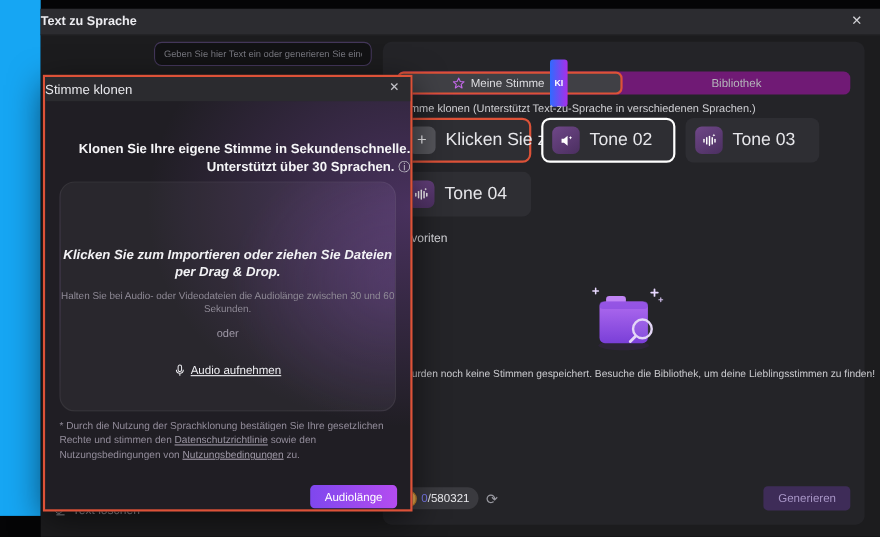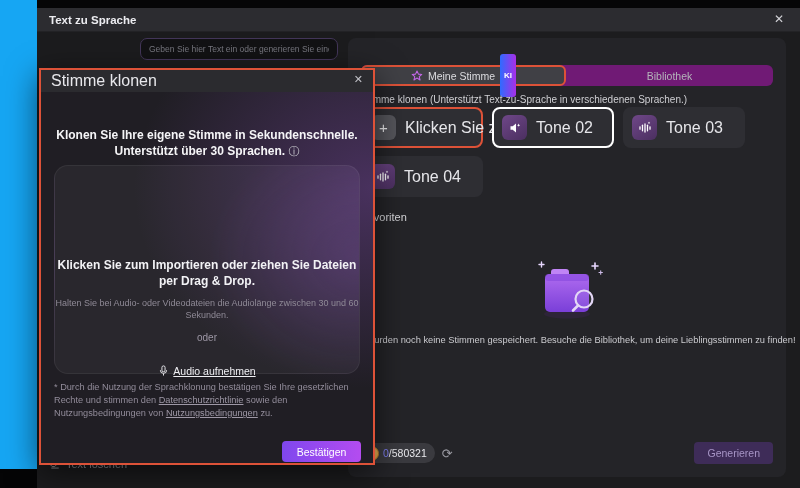--- a/index.html
+++ b/index.html
@@ -7,21 +7,21 @@
               font-family:"Liberation Sans", sans-serif; }
   .abs { position:absolute; }
 
   
   #blue-strip { left:0; top:8; width:37px; height:469px; background:#16a6f3; }
 
   
   #app-window { left:37px; top:8px; width:763px; height:480px; background:#1c1c1e; }
   #title-bar { left:0; top:0; width:100%; height:24px; background:#2c2c30;
                border-bottom:1px solid #232326; display:flex; align-items:center; }
-  #title-bar .title { font-size:11.5px; font-weight:bold; color:#ececf0; padding-left:12px; }
+  #title-bar .title { font-size:11.5px; font-weight:bold; color:#ececf0; }
   #win-close { position:absolute; right:12px; top:4px; color:#d2d2d6; font-size:12px;
                width:18px; height:16px; text-align:center; cursor:default; }
 
   
   #text-input { left:103px; top:30px; width:198px; height:22px; background:#121214;
                 border:1px solid #433659; border-radius:7px; color:#c8c8cc;
                 font-size:8.5px; padding:0 8px; outline:none; font-family:"Liberation Sans",sans-serif; }
   #text-input::placeholder { color:#77777f; }
   #clear-text { left:11px; top:449px; display:flex; align-items:center; gap:5px;
                 color:#96969c; font-size:11px; }
@@ -68,31 +68,31 @@
   #refresh-icon { color:#9a9aa2; font-size:13px; line-height:1; }
   #generate-btn { background:#3e2c58; color:#a795c6; font-size:10.5px; border:none;
                   border-radius:4px; padding:5px 13px; font-family:"Liberation Sans",sans-serif;text-align:center; }
 
   
   #clone-dialog { left:2px; top:60px; width:336px; height:397px; border:2px solid #dd5238;
                   background:radial-gradient(120% 85% at 100% 30%, rgba(122,72,164,0.45), rgba(34,31,40,0) 60%), #201e24;
                   box-shadow:0 8px 30px rgba(0,0,0,0.6); }
   #dlg-header { left:0; top:0; width:100%; height:22px; background:#2b2b2f;
                 display:flex; align-items:center; }
-  #dlg-header .title { font-size:16px; color:#e8e8ec; padding-left:10px; }
+  #dlg-header .title { font-size:12px; color:#e8e8ec; padding-left:0; }
   #dlg-close { position:absolute; right:10px; top:3px; color:#c2c2c8; font-size:11px; }
-  #dlg-heading { left:0; top:57px; width:100%; text-align:center; font-size:12px;
+  #dlg-heading { left:0; top:57px; width:100%; text-align:right; font-size:12px;
                  font-weight:bold; color:#f5f5f7; line-height:16px; }
   #dlg-heading .info { font-weight:normal; font-size:11px; color:#cfcfd4; }
   #dropzone { left:13px; top:95px; width:306px; height:209px; border-radius:14px;
               border:1px solid rgba(255,255,255,0.06);
               background:radial-gradient(90% 110% at 100% 45%, rgba(146,92,198,0.20), rgba(255,255,255,0) 55%),
                          rgba(255,255,255,0.045);
               text-align:center; }
-  #dz-title { margin-top:91px; font-size:12px; font-weight:bold; color:#f2f2f5; line-height:16px; }
+  #dz-title { margin-top:57px; font-size:12px; font-weight:bold; color:#f2f2f5; line-height:16px;font-style:italic; }
   #dz-hint { margin-top:8px; font-size:9px; color:#8f8a96; line-height:12px; }
   #dz-or { margin-top:11px; font-size:10px; color:#9d97a5; }
   #dz-record { margin-top:22px; display:flex; justify-content:center; align-items:center; gap:4px; }
   #dz-record .lbl { font-size:10.5px; color:#eeeef2; text-decoration:underline; }
   #dlg-footnote { left:13px; top:311px; width:304px; font-size:9.2px; color:#928c9a; line-height:13px; }
   #dlg-footnote .link { text-decoration:underline; color:#9e98a6; }
   #confirm-btn { position:absolute; right:12px; bottom:1px; width:79px; height:21px;
                  border:none; border-radius:4px; color:#fff; font-size:10.5px;
                  background:linear-gradient(90deg,#7f47ee,#b44cf0);
                  font-family:"Liberation Sans",sans-serif; }
@@ -245,16 +245,16 @@
           <rect x="5" y="1" width="4" height="7.5" rx="2" stroke="#eeeef2" stroke-width="1.2" fill="none"></rect>
           <path d="M3 6.5a4 4 0 0 0 8 0" stroke="#eeeef2" stroke-width="1.2" fill="none"></path>
           <line x1="7" y1="10.8" x2="7" y2="13.3" stroke="#eeeef2" stroke-width="1.2"></line>
         </svg>
         <span class="lbl">Audio aufnehmen</span>
       </div>
     </div>
 
     <div id="dlg-footnote" class="abs"><span>* Durch die Nutzung der Sprachklonung bestätigen Sie Ihre gesetzlichen Rechte und stimmen den </span><span class="link">Datenschutzrichtlinie</span><span> sowie den Nutzungsbedingungen von </span><span class="link">Nutzungsbedingungen</span><span> zu.</span></div>
 
-    <button id="confirm-btn">Bestätigen</button>
+    <button id="confirm-btn">Audiolänge</button>
   </div>
 
 </div>
 
 </body></html>

